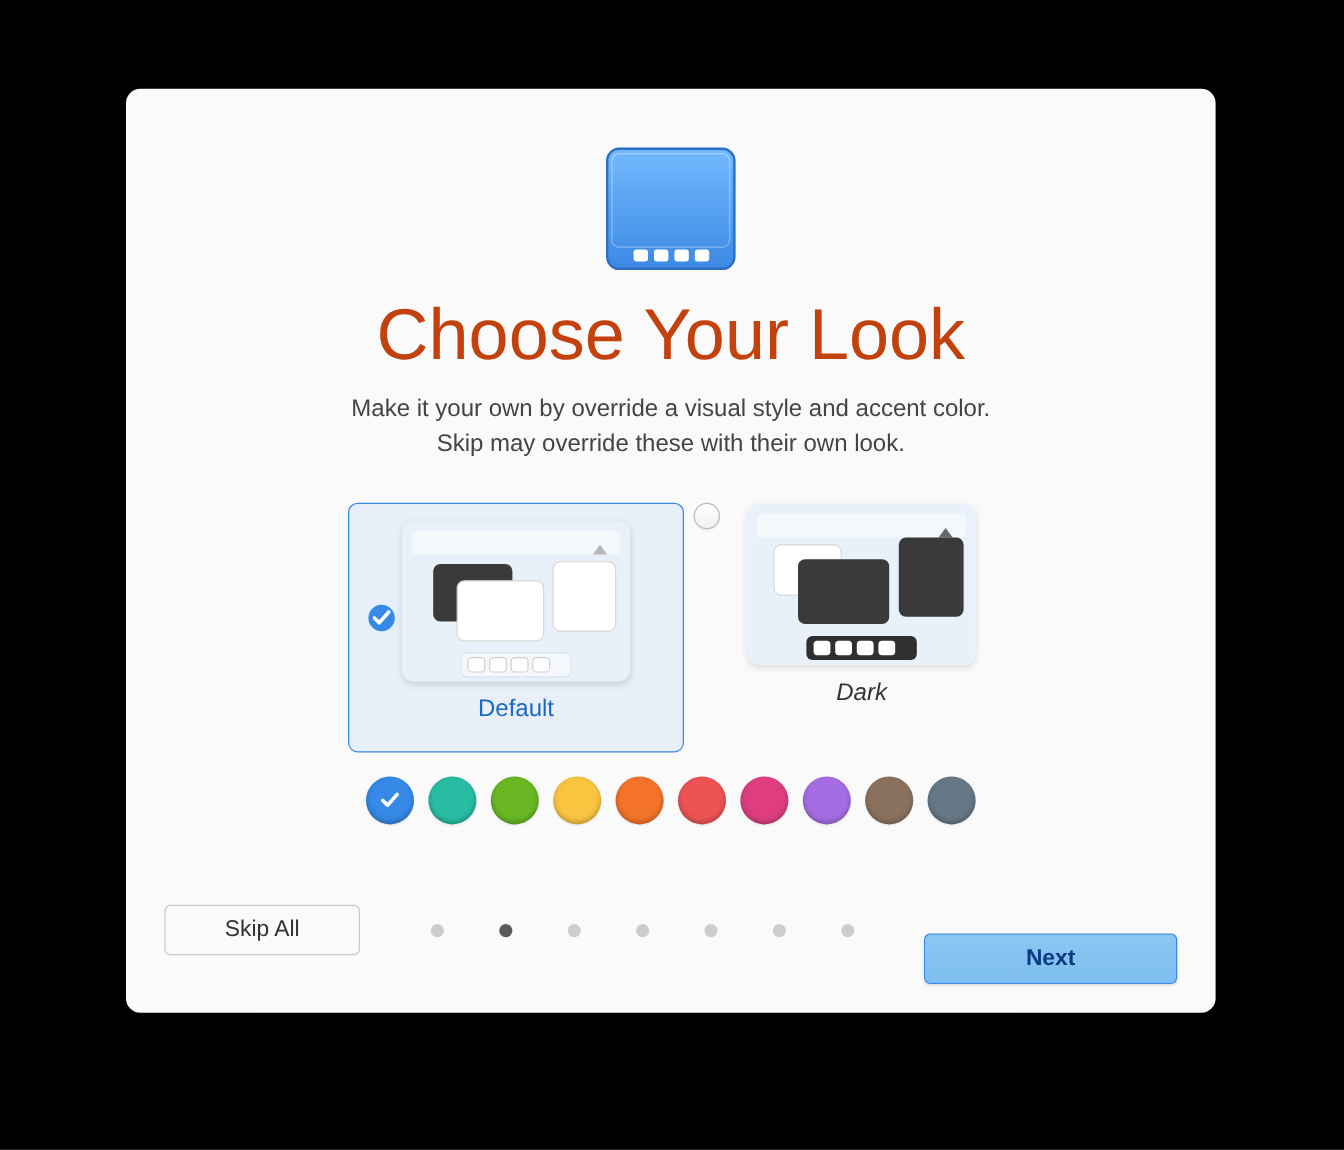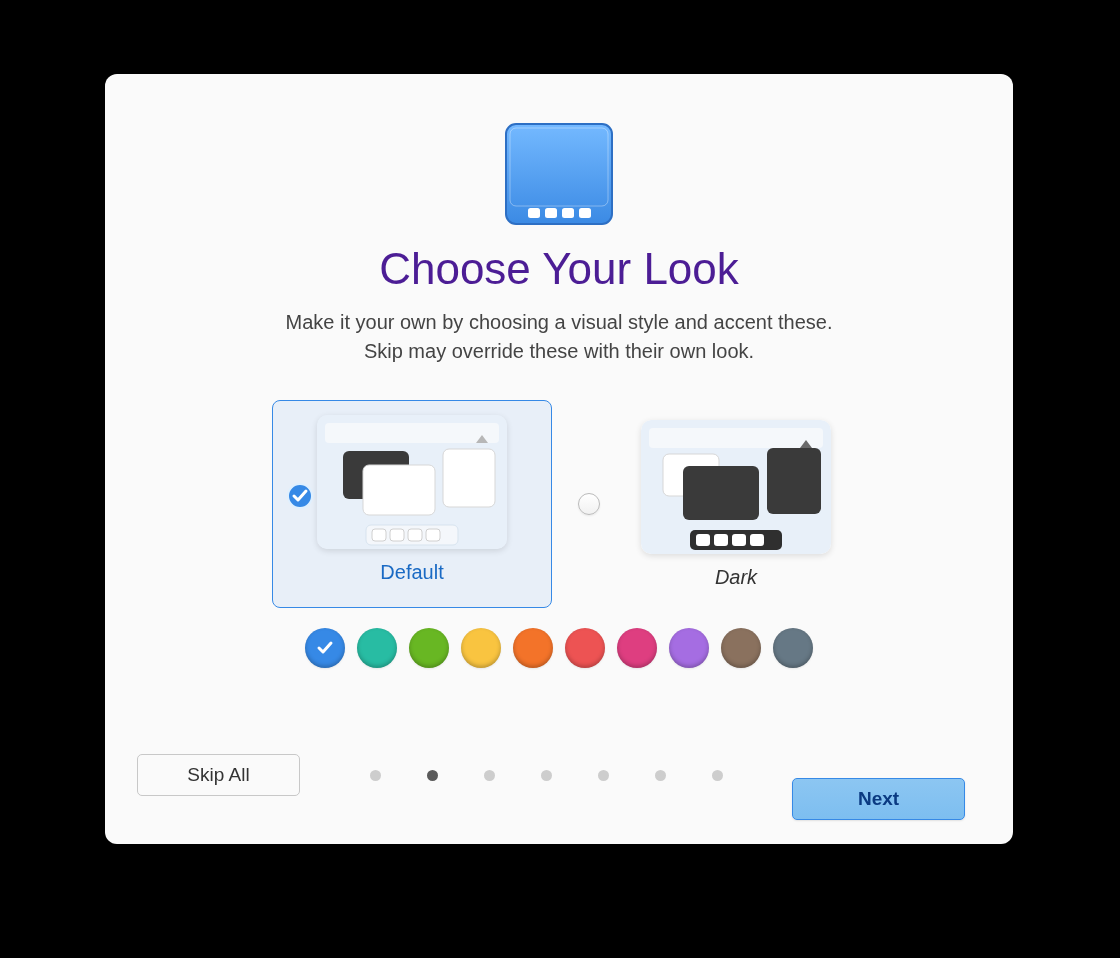--- a/index.html
+++ b/index.html
@@ -27,39 +27,38 @@
   
   .hero-icon {
     margin-top: 42px;
     width: 118px;
     height: 118px;
   }
 
   
   .title {
     margin-top: 10px;
-    font-size: 44px;
+    font-size: 60px;
     font-weight: 300;
-    color: #4c1d95;
+    color: #c2410c;
   }
   .subtitle {
     margin-top: 14px;
     text-align: center;
     font-size: 20px;
     line-height: 1.45;
     font-weight: 300;
     color: #444;
   }
 
   
   .themes {
     margin-top: 34px;
     display: flex;
-    align-items: center;
-    gap: 26px;
+    gap: 8px;
   }
   .theme-card {
     width: 280px;
     height: 208px;
     border: 1px solid transparent;
     border-radius: 8px;
     display: flex;
     flex-direction: column;
     align-items: center;
     justify-content: flex-start;
@@ -120,21 +119,21 @@
     justify-content: center;
   }
   .swatch svg { display: none; width: 20px; height: 20px; }
   .swatch.selected svg { display: block; }
 
   
   .footer {
     position: absolute;
     bottom: 24px;
     left: 32px;
-    right: 48px;
+    right: 32px;
     display: flex;
     align-items: center;
   }
   .btn {
     height: 42px;
     padding: 0 26px;
     font-size: 19px;
     border-radius: 5px;
     cursor: pointer;
     display: inline-flex;
@@ -145,21 +144,21 @@
     background: #fafafa;
     color: #333;
     border: 1px solid #c8c8c8;
     width: 163px;
   }
   .btn-next {
     background: linear-gradient(#8cc6f2, #7dbef0);
     color: #0a3a82;
     font-weight: 600;
     border: 1px solid #3689e6;
-    width: 173px;
+    width: 211px;
     box-shadow: 0 1px 2px rgba(0,0,0,.1);
     margin-top: 48px;
   }
   .pager {
     flex: 1;
     display: flex;
     justify-content: center;
     gap: 46px;
   }
   .pager-dot {
@@ -188,21 +187,21 @@
         <rect x="0" y="0" width="12" height="10" rx="2.5" fill="#fff"></rect>
         <rect x="17" y="0" width="12" height="10" rx="2.5" fill="#fff"></rect>
         <rect x="34" y="0" width="12" height="10" rx="2.5" fill="#fff"></rect>
         <rect x="51" y="0" width="12" height="10" rx="2.5" fill="#fff"></rect>
       </g>
     </svg>
   </div>
 
   <div class="title">Choose Your Look</div>
   <div class="subtitle">
-    <span>Make it your own by choosing a visual style and accent these.</span><br>
+    <span>Make it your own by override a visual style and accent color.</span><br>
     <span>Skip may override these with their own look.</span>
   </div>
 
   <div class="themes">
 
     <div class="theme-card selected">
       <div class="check-badge">
         <svg viewBox="0 0 26 26" width="26" height="26">
           <circle cx="13" cy="13" r="12" fill="#3689e6" stroke="#dff0ff" stroke-width="2"></circle>
           <path d="M7 13 l4 4 l8 -9" fill="none" stroke="#fff" stroke-width="3" stroke-linecap="round" stroke-linejoin="round"></path>

